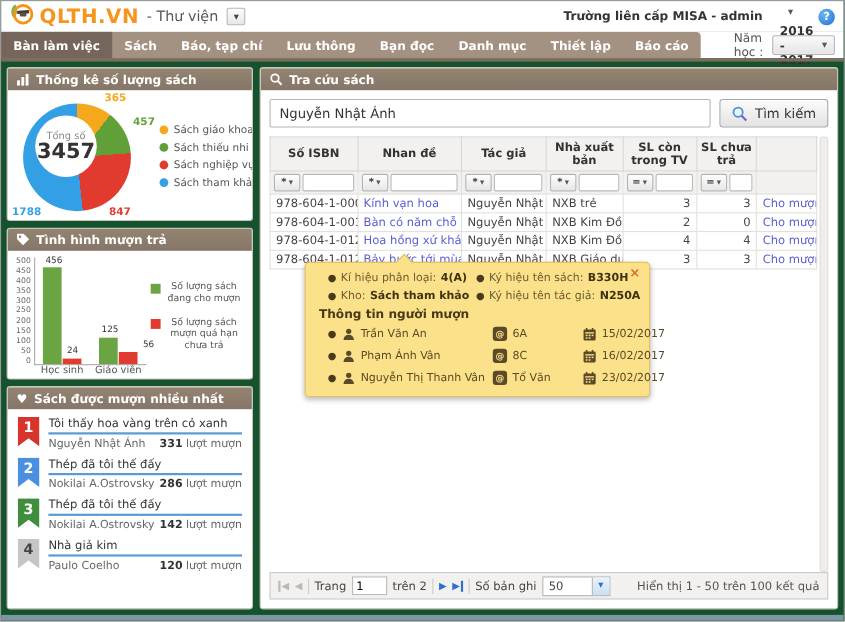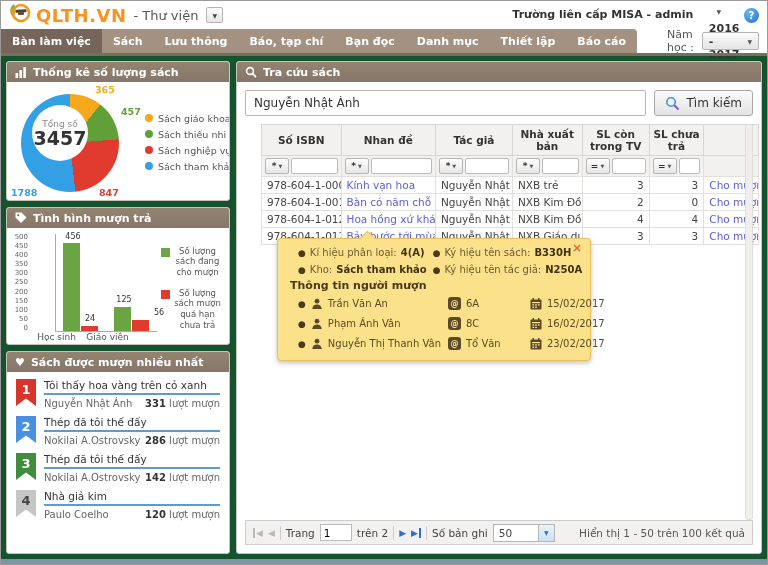--- a/index.html
+++ b/index.html
@@ -50,21 +50,21 @@
   .callout.c-blue { bottom:2px; left:0; color:#339fe5; }
   .stats-legend { flex:1; display:flex; flex-direction:column; gap:5px; padding-left:2px; }
   .legend-item { display:flex; align-items:center; gap:5px; }
   .legend-dot { width:8px; height:8px; border-radius:50%; flex:0 0 auto; }
   .legend-label { font-size:9.5px; color:#555; white-space:nowrap; }
 
   
   .panel.borrow { height:138px; }
   .borrow-body { flex:1; display:flex; padding:6px 4px 2px 4px; }
   .chart-block { display:flex; flex-direction:column; flex:0 0 auto; }
-  .chart-row { display:flex;gap:24px; }
+  .chart-row { display:flex; }
   .yaxis { width:20px; height:98px; display:flex; flex-direction:column; justify-content:space-between; align-items:flex-end; padding-right:3px; }
   .yaxis span { font-size:7px; color:#666; line-height:1; }
   .plot { position:relative; width:102px; height:98px; border-left:1px solid #aaa; border-bottom:1px solid #aaa; }
   .bar { position:absolute; bottom:0; width:17px; }
   .bar-label { position:absolute; width:30px; text-align:center; font-size:8px; color:#333; }
   .xlabels { display:flex; width:102px; margin-left:20px; }
   .xlabels span { width:51px; text-align:center; font-size:9px; color:#555; }
   .borrow-legend { flex:1; display:flex; flex-direction:column; justify-content:center; gap:10px; padding-left:4px; }
   .blegend-item { display:flex; gap:0; align-items:flex-start; }
   .blegend-sq { width:9px; height:9px; margin-top:2px; flex:0 0 auto; }
@@ -87,21 +87,21 @@
   .main-panel { flex:1; min-width:0; }
   .main-body { flex:1; display:flex; flex-direction:column; padding:8px; position:relative; }
   .search-row { display:flex; gap:8px; flex:0 0 auto; }
   .search-input { flex:1; height:26px; border:1px solid #b5b5b5; border-radius:2px; padding:0 8px; font-size:12px; color:#333; font-family:"DejaVu Sans",sans-serif; }
   .search-btn { height:26px; padding:0 10px; border:1px solid #a8a8a8; border-radius:3px; background:linear-gradient(#fbfbfb,#e3e3e3); display:flex; align-items:center; gap:6px; font-size:12px; color:#333; cursor:pointer; }
 
   .grid-area { flex:1; display:flex; margin-top:8px; min-height:0; }
   .table-col { flex:1; min-width:0; }
   .rail { width:8px; background:#f0eeeb; border:1px solid #e0ddd9; border-radius:3px; margin-left:2px; }
 
-  table.grid { width:100%; border-collapse:collapse; table-layout:fixed;margin-left:16px; }
+  table.grid { width:100%; border-collapse:collapse; table-layout:fixed; }
   .grid th { background:#f2f1ef; border:1px solid #d8d6d2; font-size:10.5px; color:#333; padding:3px 2px; font-weight:bold; }
   .grid td { border:1px solid #e2e0dd; font-size:10.5px; color:#444; padding:1px 5px; height:17px; white-space:nowrap; overflow:hidden; }
   .grid tr.filter-row td { background:#f2f1ef; padding:2px 3px; }
   .filter-cell { display:flex; gap:2px; align-items:center; }
   .op-box { width:24px; height:16px; border:1px solid #b5b5b5; border-radius:2px; background:linear-gradient(#fdfdfd,#e6e6e6); display:flex; align-items:center; justify-content:center; gap:2px; font-size:9px; color:#333; cursor:pointer; flex:0 0 auto; }
   .op-box i { font-style:normal; font-size:5px; color:#555; }
   .filter-input { flex:1; min-width:0; height:16px; border:1px solid #bbb; border-radius:2px; font-size:10px; padding:0 3px; font-family:"DejaVu Sans",sans-serif; }
   .num-cell { text-align:right; }
   a.cell-link { color:#5a5fd1; text-decoration:none; cursor:pointer; }
   .action-cell { text-align:center; }
@@ -158,22 +158,22 @@
       <span class="account-name">Trường liên cấp MISA - admin</span>
       <span class="caret">▼</span>
       <span class="help-icon">?</span>
     </div>
   </div>
 
   <div class="navrow">
     <div class="nav-tabs">
       <div class="nav-tab active">Bàn làm việc</div>
       <div class="nav-tab">Sách</div>
+      <div class="nav-tab">Báo, tạp chí</div>
       <div class="nav-tab">Lưu thông</div>
-      <div class="nav-tab">Báo, tạp chí</div>
       <div class="nav-tab">Bạn đọc</div>
       <div class="nav-tab">Danh mục</div>
       <div class="nav-tab">Thiết lập</div>
       <div class="nav-tab">Báo cáo</div>
     </div>
     <div class="year-area">
       <span class="year-label">Năm học :</span>
       <div class="year-select">
         <span>2016 - 2017</span>
         <span class="caret">▼</span>

